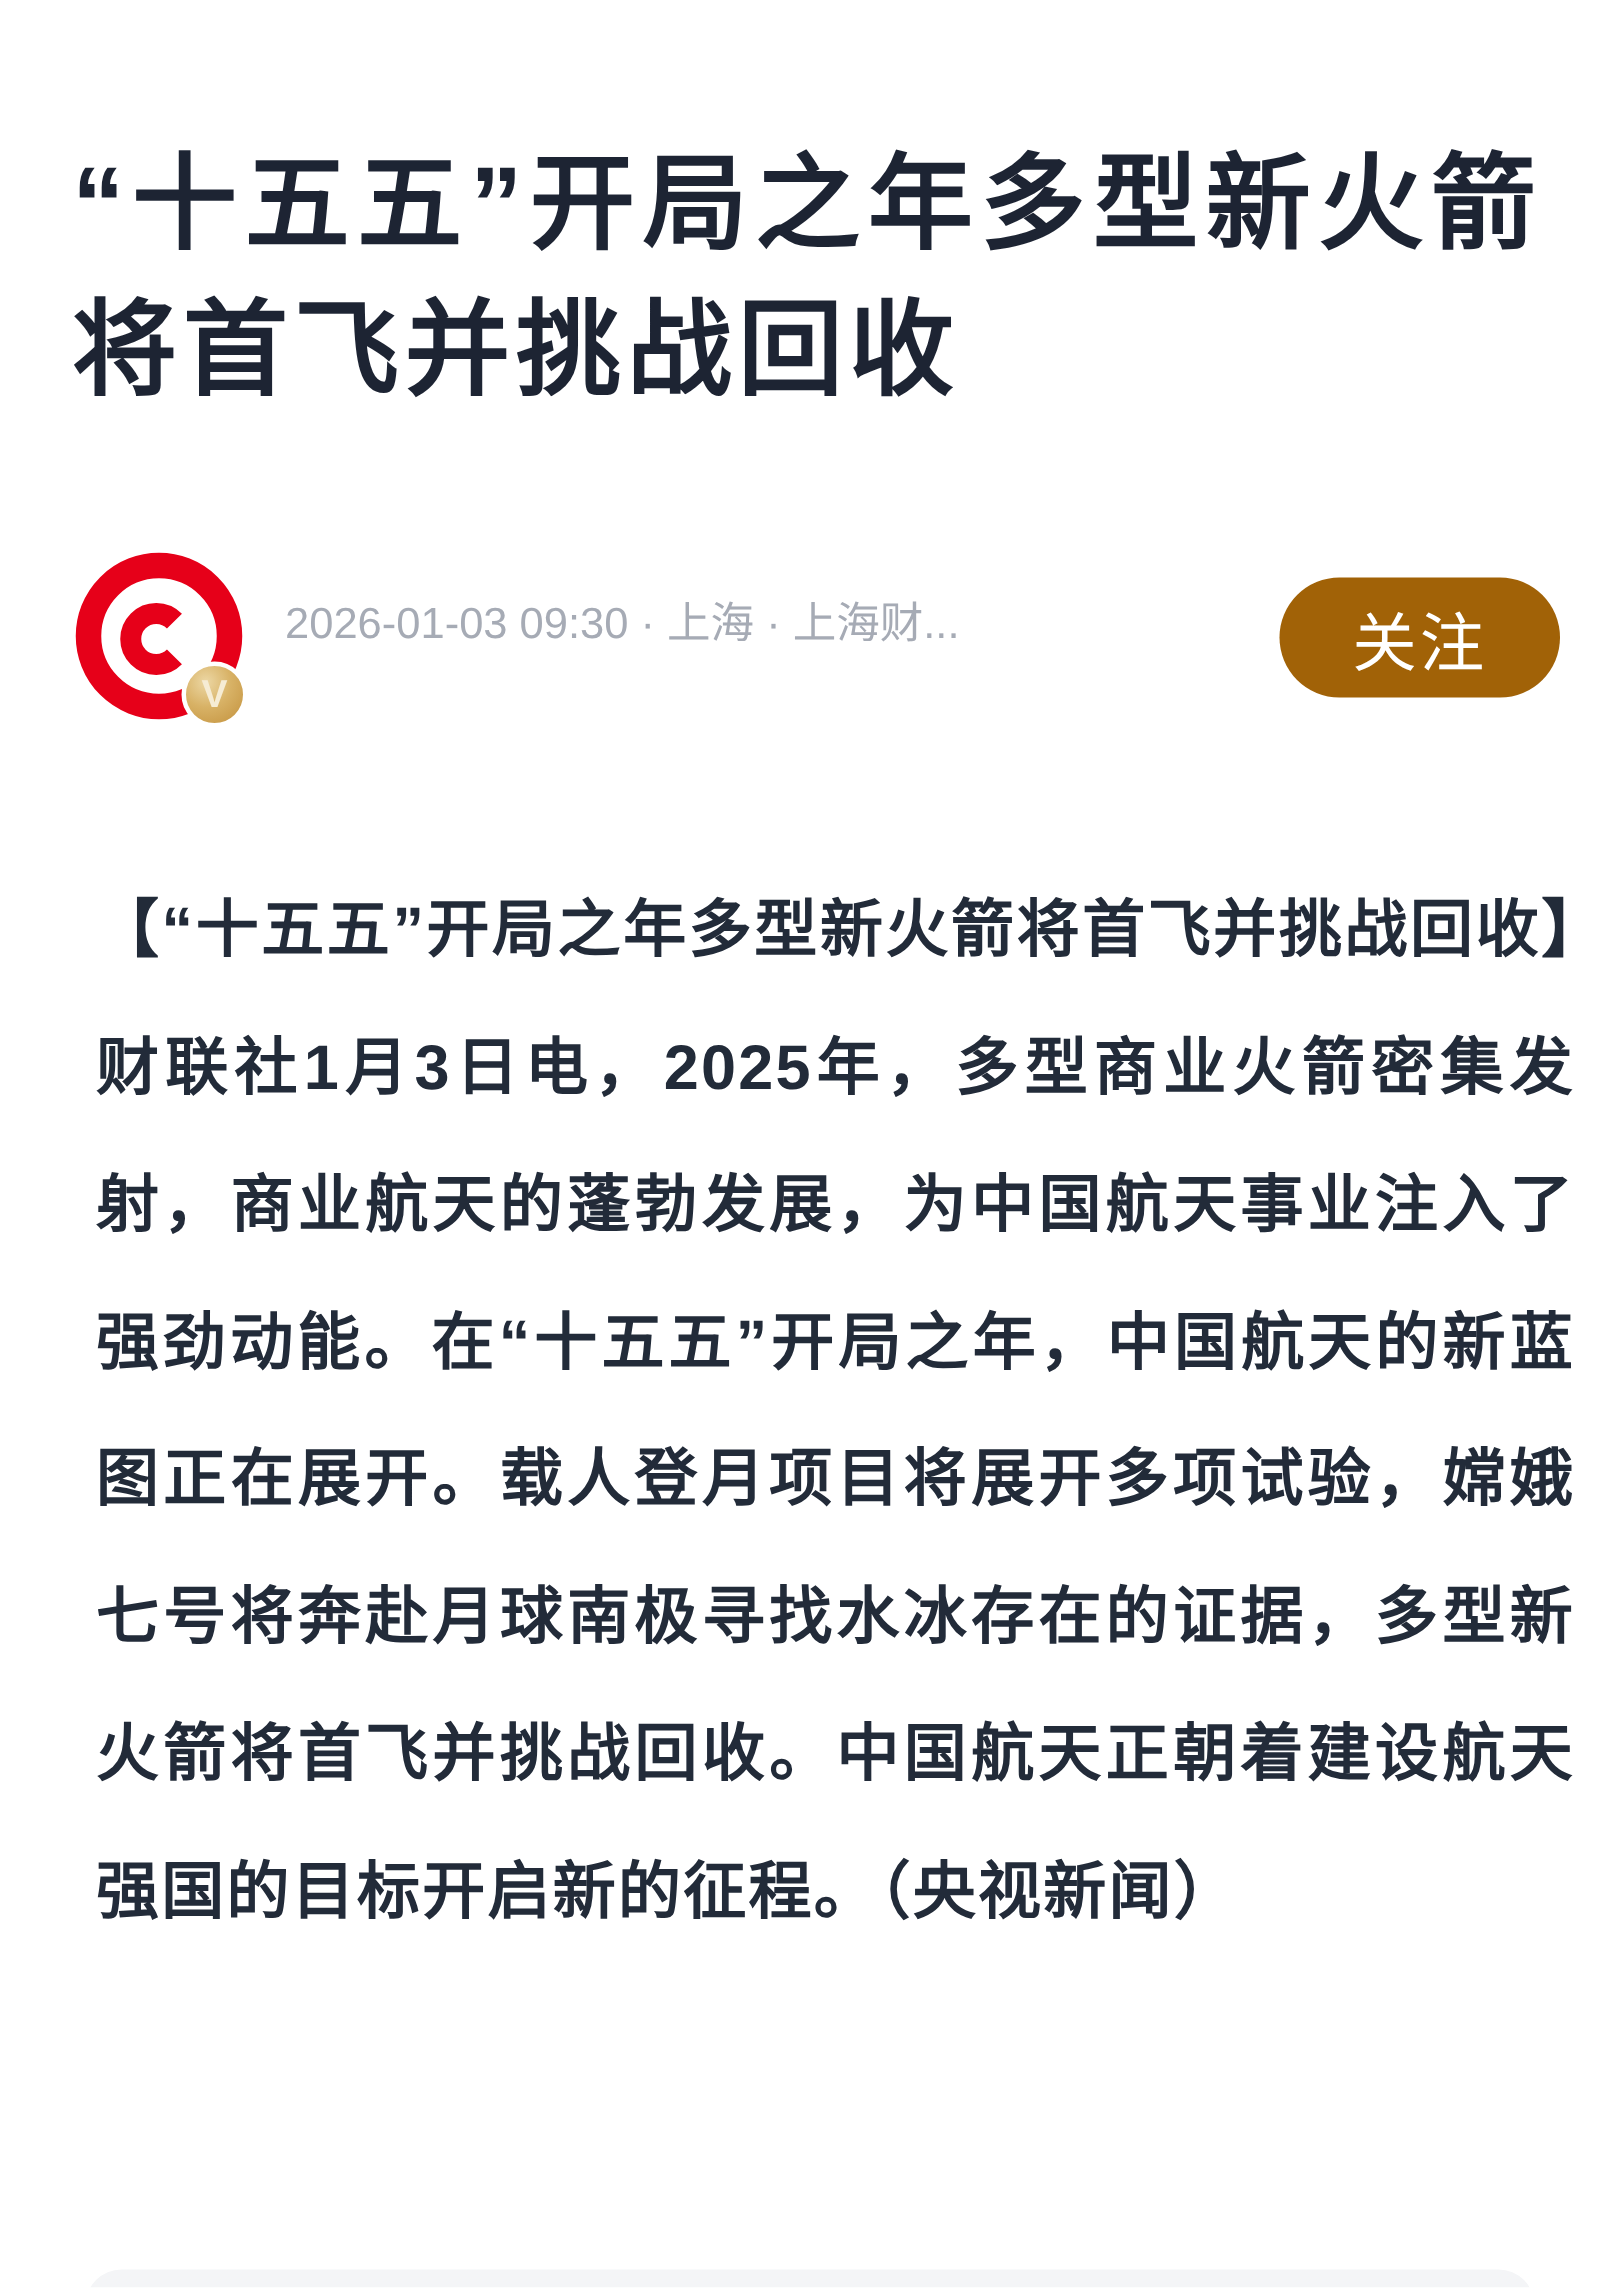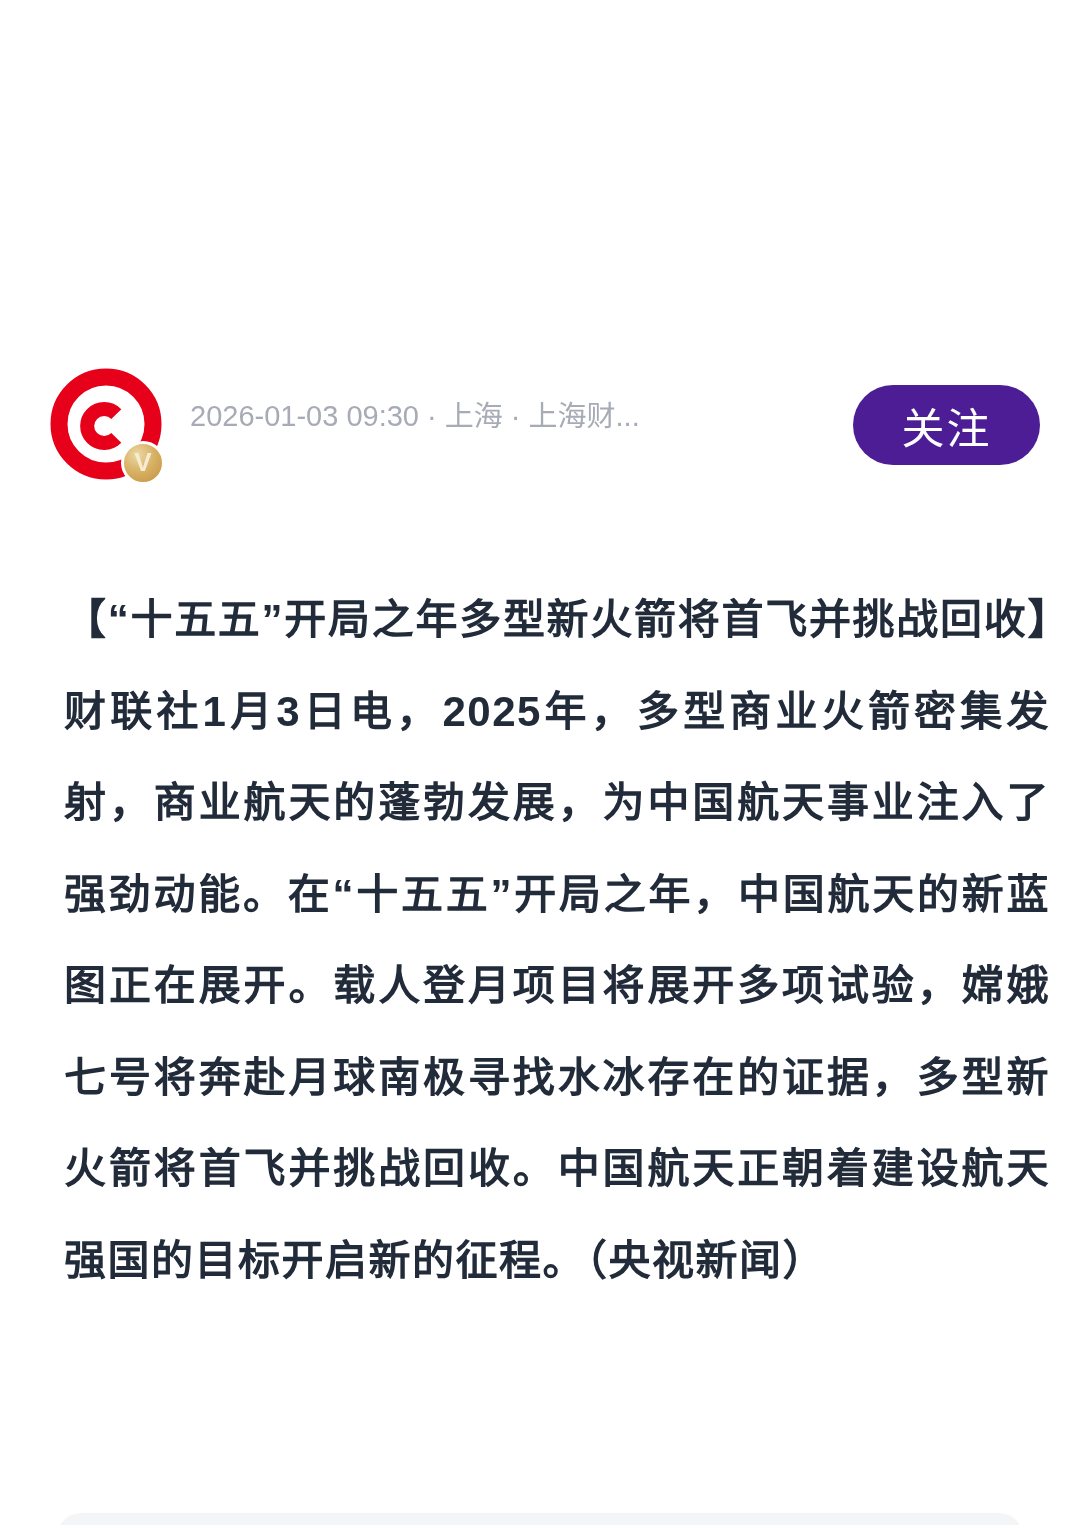--- a/index.html
+++ b/index.html
@@ -87,21 +87,21 @@
   }
   .follow-btn {
     position: absolute;
     right: 0;
     top: 17px;
     width: 187px;
     height: 80px;
     border: none;
     outline: none;
     border-radius: 40px;
-    background: #4c1d95;
+    background: #a16207;
     color: #ffffff;
     font-family: inherit;
     font-size: 43px;
     font-weight: 500;
     letter-spacing: 2px;
     display: flex;
     align-items: center;
     justify-content: center;
     cursor: pointer;
     padding: 0;
@@ -128,20 +128,21 @@
     background: #f4f5f7;
     border-radius: 24px;
     cursor: pointer;
   }
 </style>
 </head>
 <body>
 
 <div class="page">
 
+  <h1 class="post-title">“十五五”开局之年多型新火箭将首飞并挑战回收</h1>
 
   <div class="author-row">
 
     <div class="avatar">
       <svg width="112" height="112" viewBox="0 0 112 112">
         <circle cx="56" cy="56" r="47" fill="none" stroke="#e60019" stroke-width="17"></circle>
         <path d="M 66.3 69.9 A 17 17 0 1 1 66.3 46.1" fill="none" stroke="#e60019" stroke-width="14"></path>
       </svg>
       <div class="verified-badge">
         <span>V</span>

